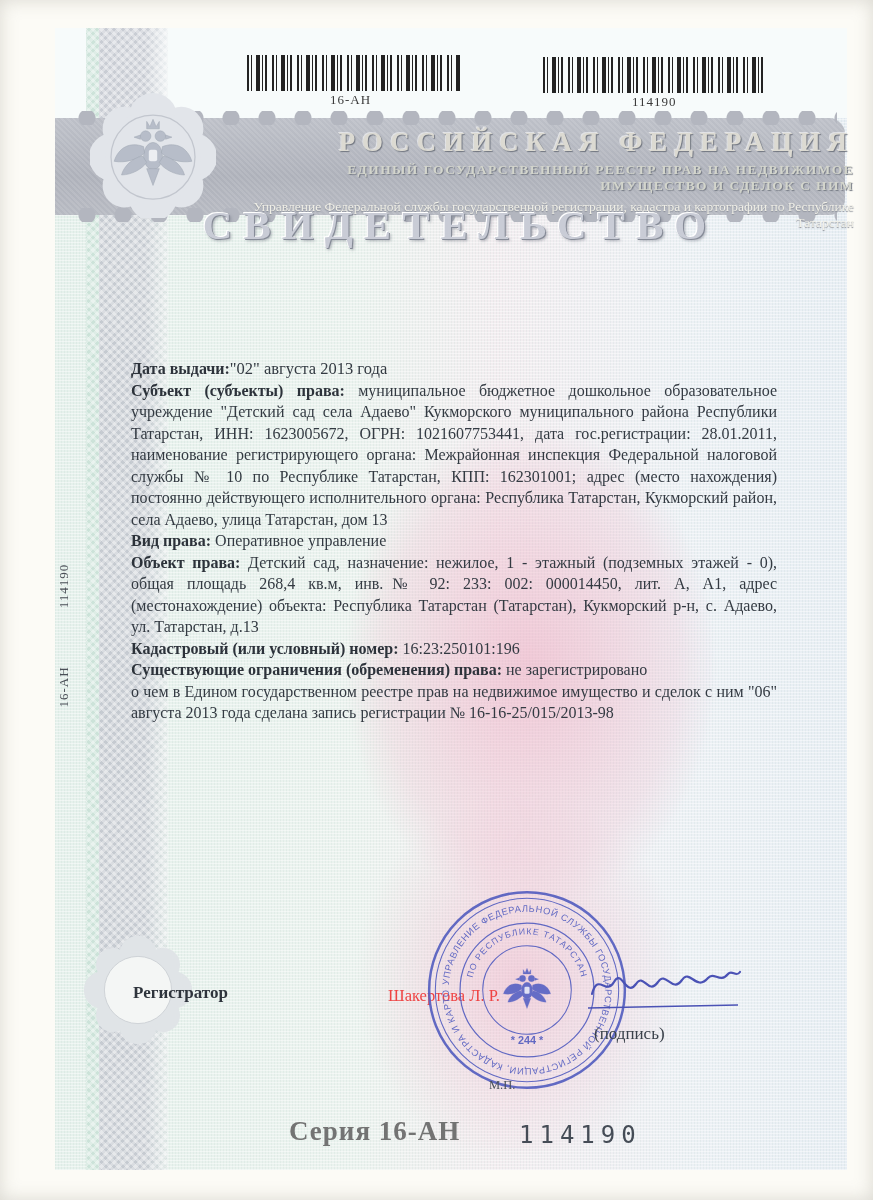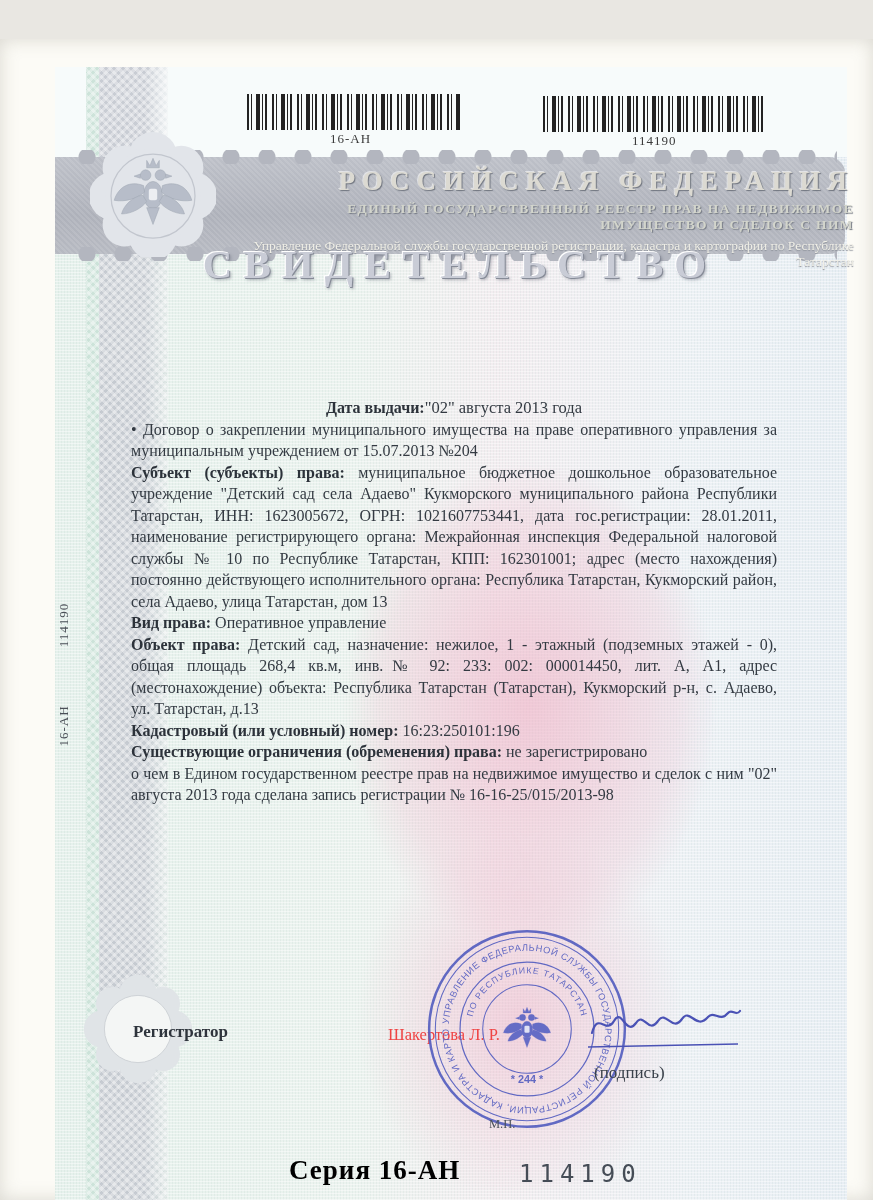--- a/index.html
+++ b/index.html
@@ -1,17 +1,17 @@
 <!DOCTYPE html>
 <html><head>
 <meta charset="utf-8">
 <style>
   html,body{margin:0;padding:0;}
   body{width:873px;height:1200px;position:relative;background:#e9e7e2;font-family:"Liberation Serif",serif;}
-  .paper{position:absolute;inset:0;background:#fcfbf6;box-shadow:inset 0 0 18px rgba(120,115,100,.25);overflow:hidden;margin-top:39px;}
+  .paper{position:absolute;inset:0;background:#fcfbf6;box-shadow:inset 0 0 18px rgba(120,115,100,.25);overflow:hidden;}
   
   .cert{position:absolute;left:55px;top:28px;width:792px;height:1142px;
     background:linear-gradient(90deg,#e6f1ec 0%,#ecf3ef 38%,#f3edf0 56%,#edf1f5 80%,#e8eef4 100%);}
   .cert .mesh{position:absolute;inset:0;pointer-events:none;background-image:
     repeating-linear-gradient(0deg,rgba(255,255,255,.45) 0 1px,rgba(0,0,0,0) 1px 3px),
     repeating-linear-gradient(90deg,rgba(140,180,170,.10) 0 1px,rgba(0,0,0,0) 1px 3px);}
   .top-strip{position:absolute;left:55px;top:28px;width:792px;height:90px;background:#f7fbfb;}
   .watermark{position:absolute;left:260px;top:370px;width:520px;height:780px;pointer-events:none;
     background:
       radial-gradient(ellipse 46% 40% at 52% 38%,rgba(238,178,198,.62),rgba(238,178,198,.22) 62%,rgba(238,178,198,0) 78%),
@@ -48,33 +48,33 @@
   
   .title-main{position:absolute;left:130px;top:201px;width:660px;text-align:center;
     font-size:41px;font-weight:bold;letter-spacing:11px;color:#c9ccd6;
     text-shadow:1px 1px 0 #868b97,-1px -1px 0 #ffffff,2px 2px 3px rgba(90,95,110,.45);}
   .title-sub{position:absolute;left:130px;top:274px;width:660px;text-align:center;
     font-size:19px;font-weight:bold;letter-spacing:2.5px;color:#59626f;}
   
   .bodytext{position:absolute;left:131px;top:358px;width:646px;font-size:16px;line-height:21.5px;color:#333a42;}
   .bodytext p{margin:0;text-align:justify;}
   .lbl{font-weight:bold;color:#2c323a;}
-  .daterow{display:flex;justify-content:center;align-items:baseline;}
+  .daterow{display:flex;justify-content:flex-start;align-items:baseline;}
   .daterow .val{font-size:16.5px;}
   .mt10{margin-top:10px;} .mt7{margin-top:7px;} .mt0{margin-top:-1px;}
   .mt14{margin-top:14px;} .mt1{margin-top:1px;} .mt20{margin-top:20px;} .mt9{margin-top:9px;} .mt4{margin-top:4px;}
   
   .registrar{position:absolute;left:133px;top:983px;font-size:17px;font-weight:bold;color:#2e343c;}
   .reg-name{position:absolute;left:388px;top:986px;font-size:16.5px;color:#ef4444;}
   .mp{position:absolute;left:489px;top:1078px;font-size:12.5px;color:#4a505a;}
   .sig-caption{position:absolute;left:594px;top:1024px;font-size:17px;color:#39404a;}
   .stamp{position:absolute;left:424px;top:887px;width:206px;height:206px;opacity:.92;}
   .signature{position:absolute;left:586px;top:958px;width:160px;height:60px;}
   
-  .f-series{position:absolute;left:289px;top:1116px;font-size:27px;font-weight:bold;letter-spacing:1px;color:#000000;}
+  .f-series{position:absolute;left:289px;top:1116px;font-size:27px;font-weight:bold;letter-spacing:1px;color:#737373;}
   .f-number{position:absolute;left:519px;top:1121px;font-size:24px;letter-spacing:6px;color:#454c56;
     font-family:"DejaVu Sans Mono",monospace;}
   
   .v-num,.v-series{position:absolute;width:110px;text-align:center;font-size:13px;color:#4a4f57;
     letter-spacing:1px;transform:rotate(-90deg);}
   .v-num{left:9px;top:578px;}
   .v-series{left:9px;top:679px;}
   .emblem{position:absolute;left:90px;top:92px;width:126px;height:126px;}
   .rosette{position:absolute;left:82px;top:934px;width:112px;height:112px;}
 </style>
@@ -131,23 +131,20 @@
     <div class="h-office">Управление Федеральной службы государственной регистрации, кадастра и картографии по Республике Татарстан</div>
   </div>
 
   <div class="title-main">СВИДЕТЕЛЬСТВО</div>
 
   <div class="bodytext">
     <p class="daterow">
       <span class="lbl">Дата выдачи:</span>
       <span class="val">"02" августа 2013 года</span>
     </p>
-    <p class="mt7">
-      <span>• Договор о закреплении муниципального имущества на праве оперативного управления за муниципальным учреждением от 15.07.2013 №204</span>
-    </p>
     <p class="mt0">
       <span class="lbl">Субъект (субъекты) права:</span>
       <span>муниципальное бюджетное дошкольное образовательное учреждение "Детский сад села Адаево" Кукморского муниципального района Республики Татарстан, ИНН: 1623005672, ОГРН: 1021607753441, дата гос.регистрации: 28.01.2011, наименование регистрирующего органа: Межрайонная инспекция Федеральной налоговой службы № 10 по Республике Татарстан, КПП: 162301001; адрес (место нахождения) постоянно действующего исполнительного органа: Республика Татарстан, Кукморский район, села Адаево, улица Татарстан, дом 13</span>
     </p>
     <p class="mt14">
       <span class="lbl">Вид права:</span>
       <span>Оперативное управление</span>
     </p>
     <p class="mt1">
       <span class="lbl">Объект права:</span>
@@ -155,21 +152,21 @@
     </p>
     <p class="mt20">
       <span class="lbl">Кадастровый (или условный) номер:</span>
       <span>16:23:250101:196</span>
     </p>
     <p class="mt9">
       <span class="lbl">Существующие ограничения (обременения) права:</span>
       <span>не зарегистрировано</span>
     </p>
     <p class="mt4">
-      <span>о чем в Едином государственном реестре прав на недвижимое имущество и сделок с ним  "02" августа 2013 года сделана запись регистрации № 16-16-25/015/2013-98</span>
+      <span>о чем в Едином государственном реестре прав на недвижимое имущество и сделок с ним  "06" августа 2013 года сделана запись регистрации № 16-16-25/015/2013-98</span>
     </p>
   </div>
 
   <svg class="rosette" viewBox="0 0 120 120">
     <g fill="#e0e4e7">
       <circle cx="60" cy="22" r="20"></circle>
         <circle cx="60" cy="98" r="20"></circle>
       <circle cx="22" cy="60" r="20"></circle>
         <circle cx="98" cy="60" r="20"></circle>
       <circle cx="33" cy="33" r="18"></circle>

